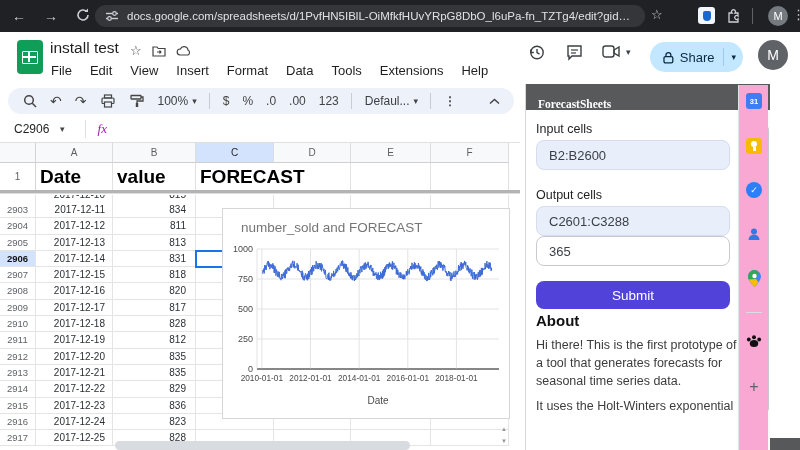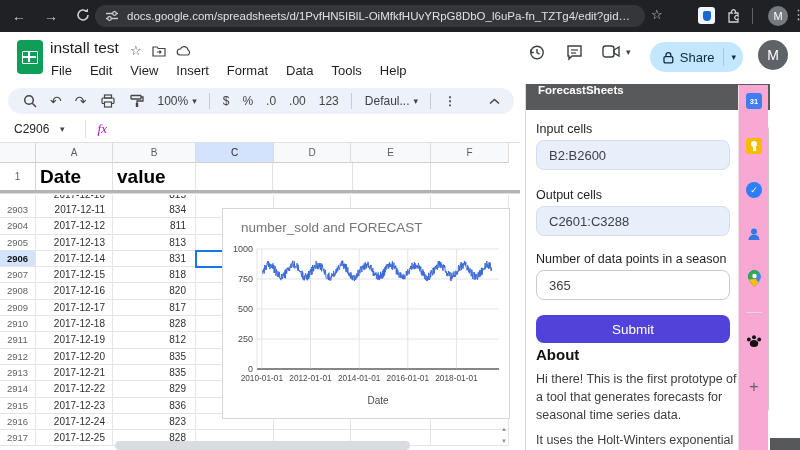--- a/index.html
+++ b/index.html
@@ -87,22 +87,22 @@
 
   
   .chart{position:absolute;left:222px;top:208px;width:288px;height:211px;background:#fff;
          border:1px solid #d6d6d6;z-index:5;}
   .chart-title{position:absolute;left:18px;top:11px;font-size:13.5px;color:#767676;}
   #chart-svg{position:absolute;left:0;top:0;}
   .chart-xlabel{position:absolute;left:34px;top:186px;width:242px;text-align:center;font-size:10px;color:#4a4a4a;}
 
   
   .sb{position:absolute;left:525px;top:84px;width:245px;height:366px;background:#fff;border-left:1px solid #d7d7d7;}
-  .sb-head{height:26px;background:#58595b;color:#fff;display:flex;align-items:flex-start;padding:0 12px;
-           font-size:11.5px;font-weight:bold;}
+  .sb-head{height:26px;background:#58595b;color:#fff;display:flex;align-items:flex-end;padding:0 12px;
+           font-size:11.5px;font-weight:bold;font-family:Liberation Serif, serif;}
   .sb-close{margin-left:auto;font-size:14px;font-weight:normal;cursor:default;}
   .sb-body{position:relative;padding:12px 0 0 10px;}
   .sb-label{font-size:12.5px;color:#1f1f1f;margin-bottom:4px;}
   .fld{width:194px;height:30px;border-radius:8px;background:#e9eefb;border:1px solid #d5dded;
        display:flex;align-items:center;padding:0 12px;font-size:13px;color:#3b3f46;}
   .fld.white{background:#fff;border-color:#c8cacf;}
   .gap18{margin-top:18px;}.gap16{margin-top:16px;}
   .submit{width:194px;height:28px;margin-top:15px;background:#5143d9;border:none;border-radius:8px;color:#fff;
           font-size:13.5px;display:flex;align-items:center;justify-content:center;}
   .about-h{margin-top:3px;font-size:15px;font-weight:bold;color:#111;}
@@ -172,20 +172,21 @@
       <path d="M4 10a3 3 0 0 1 .4-6A4 4 0 0 1 12 5a2.8 2.8 0 0 1 0 5z" fill="none" stroke="#444" stroke-width="1.2"></path>
     </svg>
     <div class="menubar" id="menubar">
         <span class="menu">File</span>
         <span class="menu">Edit</span>
         <span class="menu">View</span>
         <span class="menu">Insert</span>
         <span class="menu">Format</span>
         <span class="menu">Data</span>
         <span class="menu">Tools</span>
+        <span class="menu">Extensions</span>
         <span class="menu">Help</span>
       </div>
 
     <svg class="h-ic" style="left:528px;" width="17" height="17" viewBox="0 0 17 17">
       <circle cx="9" cy="8.5" r="6.2" fill="none" stroke="#3c4043" stroke-width="1.4"></circle>
       <path d="M9 5v3.5l2.5 1.6" fill="none" stroke="#3c4043" stroke-width="1.4"></path>
       <path d="M2.8 5.5v3h3" fill="none" stroke="#3c4043" stroke-width="1.4"></path>
     </svg>
     <svg class="h-ic" style="left:566px;" width="17" height="17" viewBox="0 0 17 17">
       <path d="M2 2h13v10H6l-3 3v-3H2z" fill="none" stroke="#3c4043" stroke-width="1.4"></path>
@@ -272,20 +273,21 @@
         <div class="col-h col-sel" style="left: 196px; width: 78px;">C</div>
         <div class="col-h" style="left: 274px; width: 77px;">D</div>
         <div class="col-h" style="left: 351px; width: 80px;">E</div>
         <div class="col-h" style="left: 431px; width: 78px;">F</div>
       </div>
 
     <div class="r1">
       <div class="rh">1</div>
       <div class="hc" style="width:77px;">Date</div>
       <div class="hc" style="width:83px;">value</div>
+      <div class="hc" style="width:78px;border-right:none;z-index:1;">FORECAST</div>
       <div class="hc" style="width:77px;"></div>
       <div class="hc" style="width:80px;"></div>
       <div class="hc" style="width:78px;"></div>
     </div>
 
     <div class="frozen"></div>
 
     <div class="partial">
       <div class="g-row">
         <div class="rn"></div>
@@ -475,21 +477,20 @@
   <div class="sb">
     <div class="sb-head">
       <span>ForecastSheets</span>
       <span class="sb-close">×</span>
     </div>
     <div class="sb-body">
       <div class="sb-label">Input cells</div>
       <div class="fld">B2:B2600</div>
       <div class="sb-label gap18">Output cells</div>
       <div class="fld">C2601:C3288</div>
-      <div class="sb-label gap16">Number of data points in a season</div>
       <div class="fld white">365</div>
       <div class="submit">Submit</div>
       <div class="about-h">About</div>
       <div class="about-p">Hi there! This is the first prototype of a tool that generates forecasts for seasonal time series data.</div>
       <div class="about-p">It uses the Holt-Winters exponential</div>
     </div>
     <div class="sb-scroll">
       <span class="sa" style="top:3px;">▲</span>
       <span class="thumb"></span>
       <span class="sa" style="bottom:3px;">▼</span>

